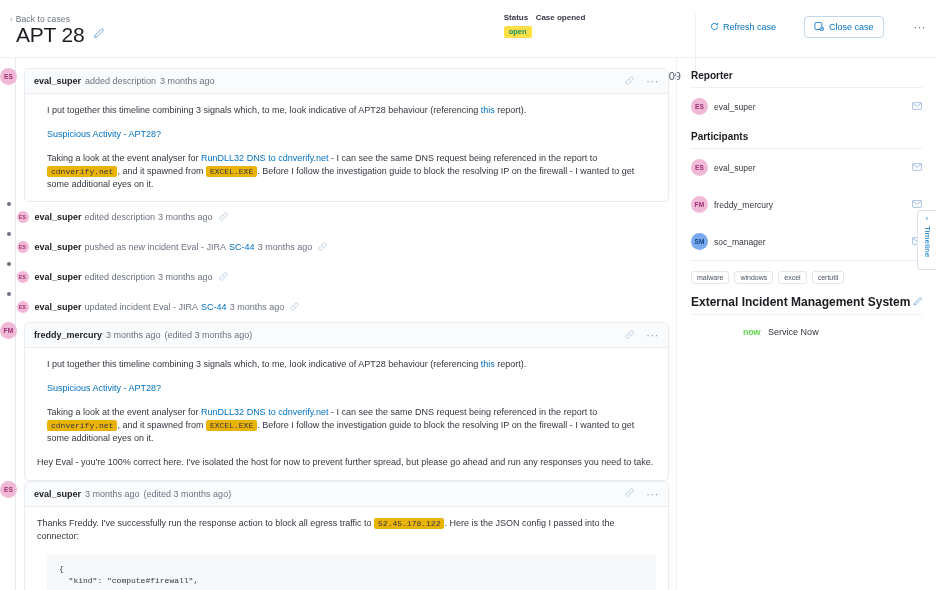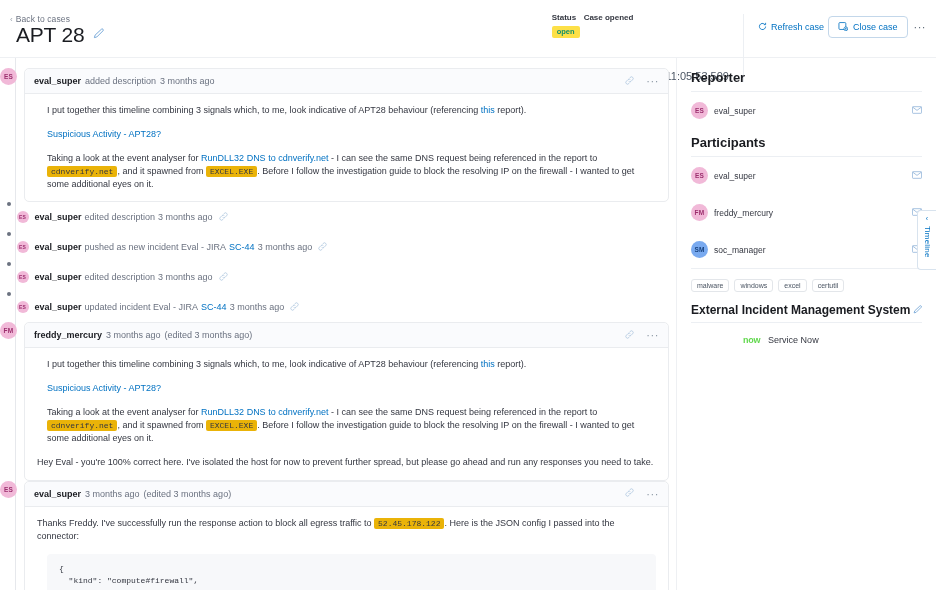--- a/index.html
+++ b/index.html
@@ -27,21 +27,21 @@
   .hdr-right { position:absolute; right:8px; top:14px; display:flex; align-items:flex-start; gap:0; }
   .meta-block { display:flex; gap:4px; padding-right:14px; border-right:1px solid #eceff3; align-items:flex-start; }
   .meta-col { display:flex; flex-direction:column; gap:3px; }
   .meta-label { font-size:8px; font-weight:bold; color:#343741; line-height:1.1; }
   .status-badge {
     display:inline-block; background:#fde047; color:#128f6b;
     font-size:7.5px; font-weight:bold; padding:1px 5px; border-radius:2px; line-height:1.4;
     text-align:center;
   }
   .meta-value { font-size:11px; color:#4b5563; line-height:1.1;margin-top:44px; }
-  .hdr-actions { display:flex; align-items:center; gap:4px; padding-left:14px; margin-top:2px; }
+  .hdr-actions { display:flex; align-items:center; gap:28px; padding-left:14px; margin-top:2px; }
   .btn-plain { display:flex; align-items:center; gap:4px; color:#0071c2; font-size:9px; cursor:pointer; background:none; border:none; padding:0; font-family:inherit; }
   .btn-outline {
     display:flex; align-items:center; gap:5px; color:#0071c2; font-size:9px;
     border:1px solid #c3d7ea; border-radius:4px; padding:4px 9px; background:#fff; cursor:pointer; font-family:inherit;
   }
   .dots-btn { color:#5a6673; font-size:11px; letter-spacing:.5px; cursor:pointer; padding:0 2px; }
   .ico { display:inline-block; vertical-align:middle; }
 
   
   .body-wrap { display:flex; height:532px; }
@@ -88,21 +88,21 @@
     font-family:"Liberation Mono", monospace; font-size:8px; line-height:1.52; color:#343741;
     white-space:pre; overflow:hidden;
   }
 
   
   .act-row { display:flex; align-items:center; gap:6px; padding:9px 0 9px 0; font-size:9px; color:#4b5563; }
   .act-text { display:flex; align-items:center; gap:3px; }
   .link-ico { color:#a9c3dd; font-size:9px; cursor:pointer; }
 
   
-  .side-h { font-size:13px; font-weight:bold; color:#1a1c21; padding-bottom:6px; display:flex; justify-content:space-between; align-items:center; }
+  .side-h { font-size:10px; font-weight:bold; color:#1a1c21; padding-bottom:6px; display:flex; justify-content:space-between; align-items:center; }
   .side-divider { height:1px; background:#eceff3; }
   .person-row { display:flex; align-items:center; justify-content:space-between; padding:10px 0 10px 0; }
   .person-left { display:flex; align-items:center; gap:6px; }
   .person-name { font-size:8.5px; color:#343741; }
   .mail-ico { color:#7fa8d4; cursor:pointer; }
   .tag-row { display:flex; gap:5px; flex-wrap:wrap; padding:10px 0 8px 0; }
   .tag {
     border:1px solid #e3e6ea; border-radius:3px; padding:2px 5px;
     font-size:7px; color:#4b5563; background:#fff; cursor:pointer;
   }

